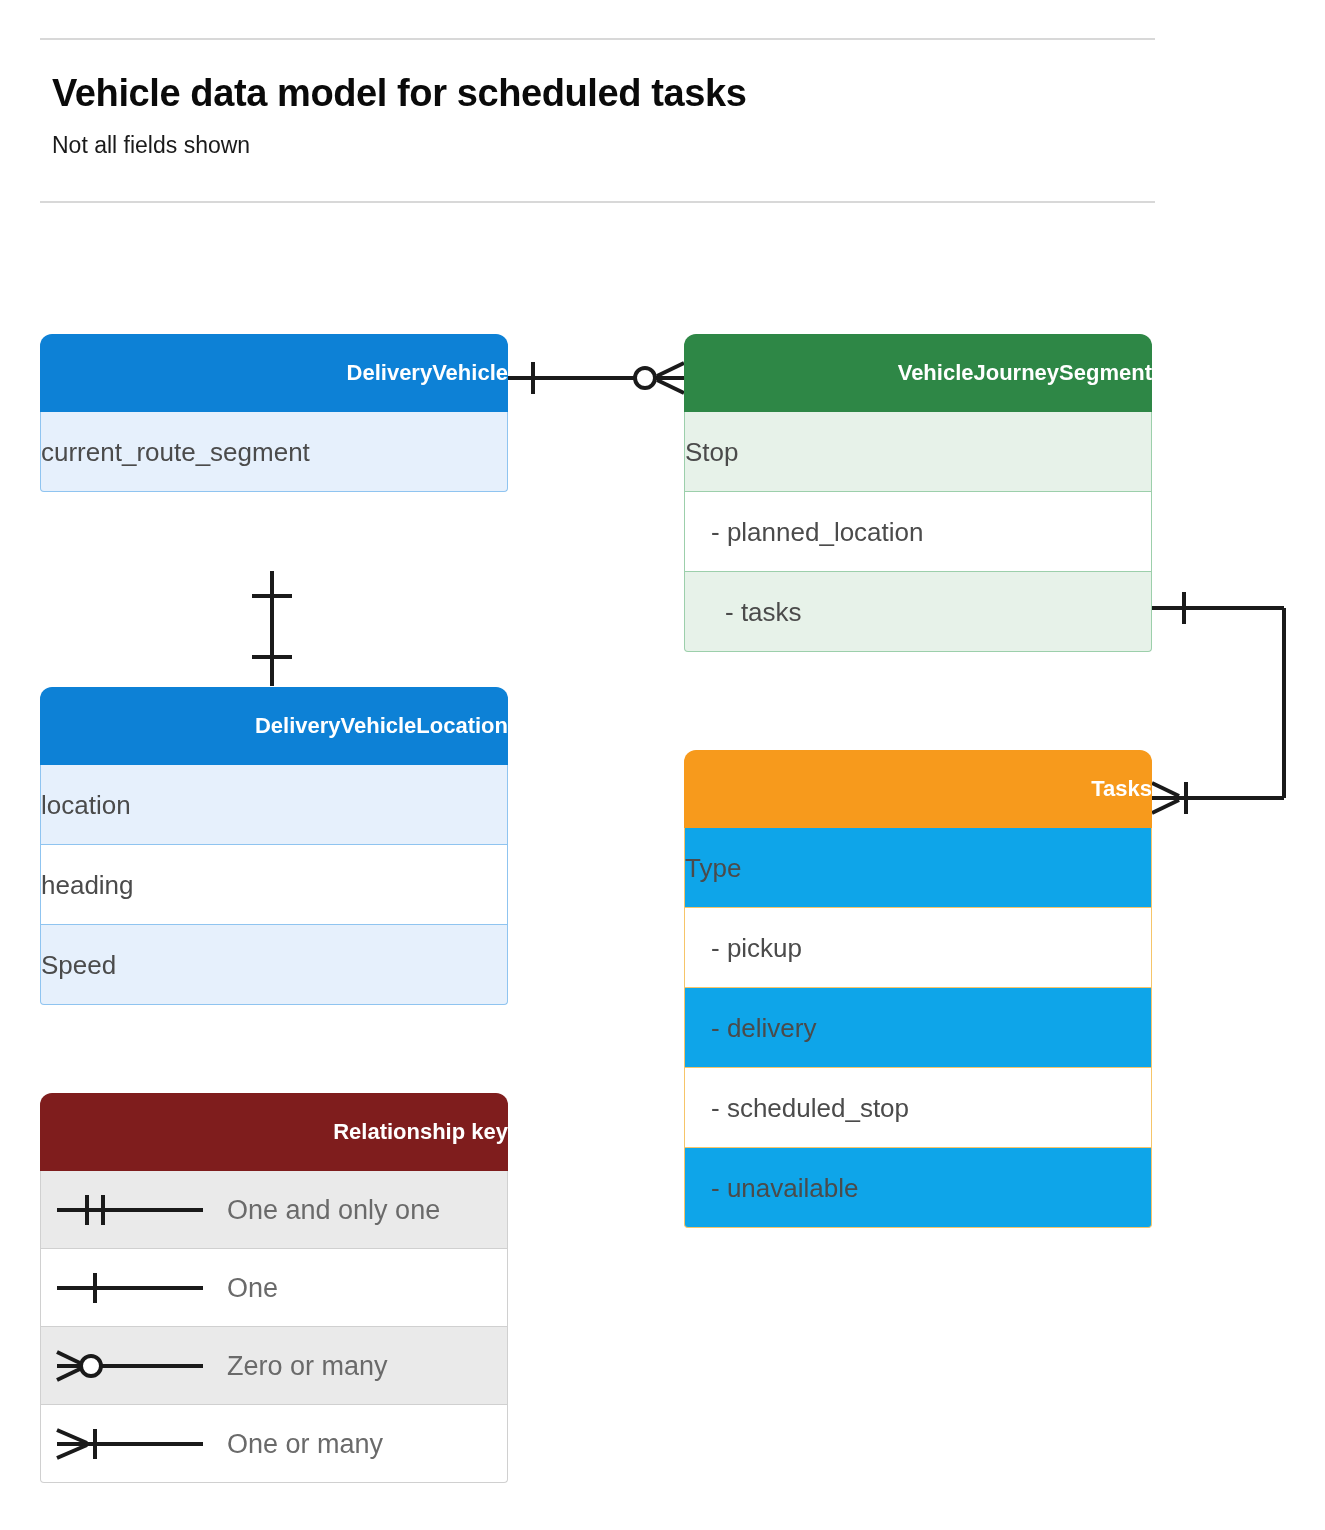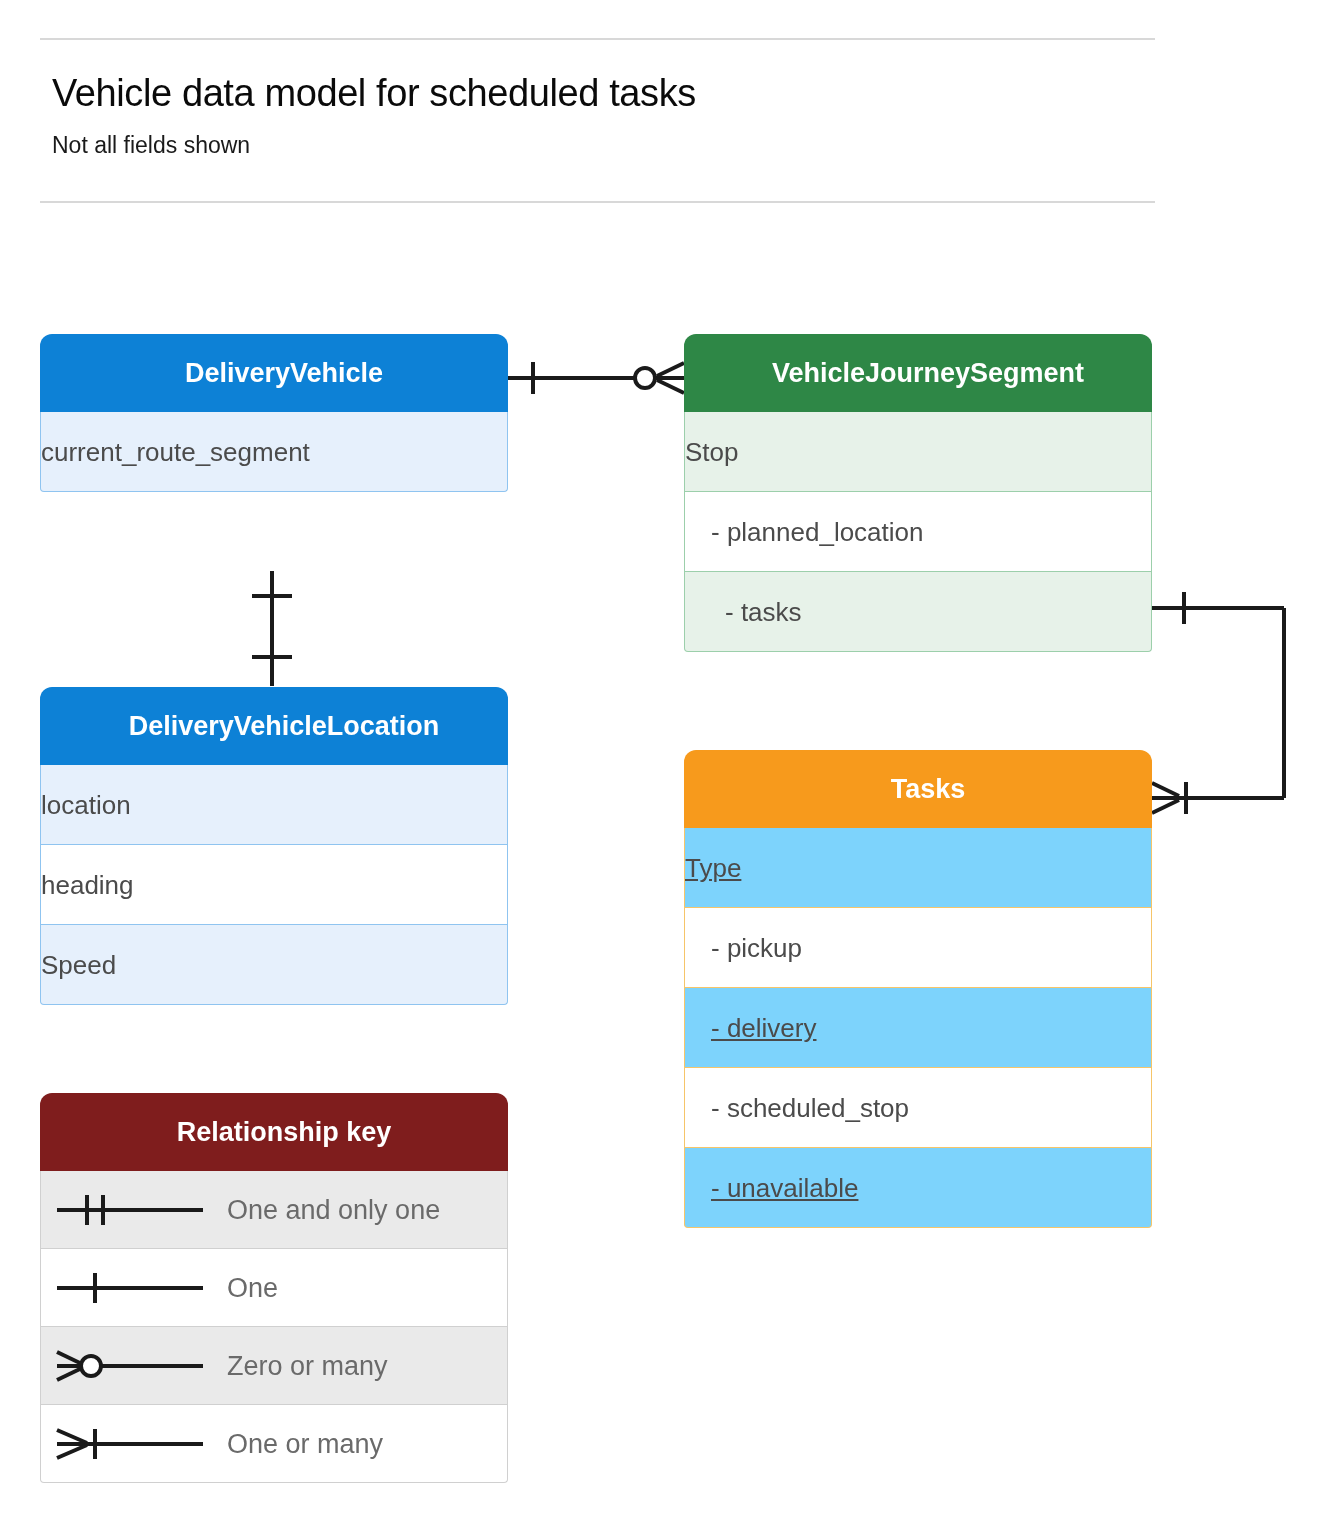--- a/index.html
+++ b/index.html
@@ -24,21 +24,21 @@
     background: #d8d8d8;
   }
   #rule-top { top: 38px; }
   #rule-bottom { top: 201px; }
 
   #page-title {
     position: absolute;
     left: 52px;
     top: 72px;
     font-size: 38px;
-    font-weight: normal;
+    font-weight: bold;
     color: #0a0a0a;
     letter-spacing: -0.4px;
     white-space: nowrap;
   }
   #page-subtitle {
     position: absolute;
     left: 52px;
     top: 132px;
     font-size: 23px;
     font-weight: normal;
@@ -48,22 +48,22 @@
 
   
   .entity {
     position: absolute;
     box-sizing: border-box;
   }
   .entity-header {
     box-sizing: border-box;
     height: 78px;
     line-height: 78px;
-    text-align: center;
-    font-size: 27px;
+    text-align: right;
+    font-size: 22px;
     font-weight: bold;
     color: #ffffff;
     border-radius: 12px 12px 0 0;
     overflow: hidden;
     white-space: nowrap;
     padding-left: 20px;
   }
   .entity-row {
     box-sizing: border-box;
     height: 80px;
@@ -95,21 +95,21 @@
   .e-green .entity-row.alt { background: #e7f2e9; }
   .e-green .entity-row:last-child { border-radius: 0 0 4px 4px; padding-left: 40px; }
 
   
   .e-orange .entity-header { background: #f79a1c; }
   .e-orange .entity-row {
     border: 1px solid #f6c569;
     border-top: none;
     background: #ffffff;
   }
-  .e-orange .entity-row.alt { background: #7dd3fc; text-decoration: underline; }
+  .e-orange .entity-row.alt { background: #0ea5e9; }
   .e-orange .entity-row:last-child { border-radius: 0 0 4px 4px; }
 
   
   .e-gray .entity-header { background: #7f1d1d; }
   .e-gray .legend-row {
     box-sizing: border-box;
     height: 78px;
     border: 1px solid #d0d0d0;
     border-top: none;
     background: #ffffff;

